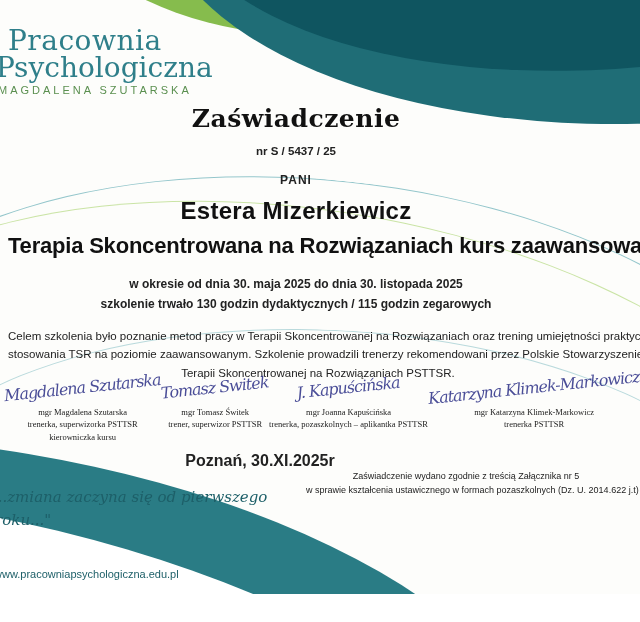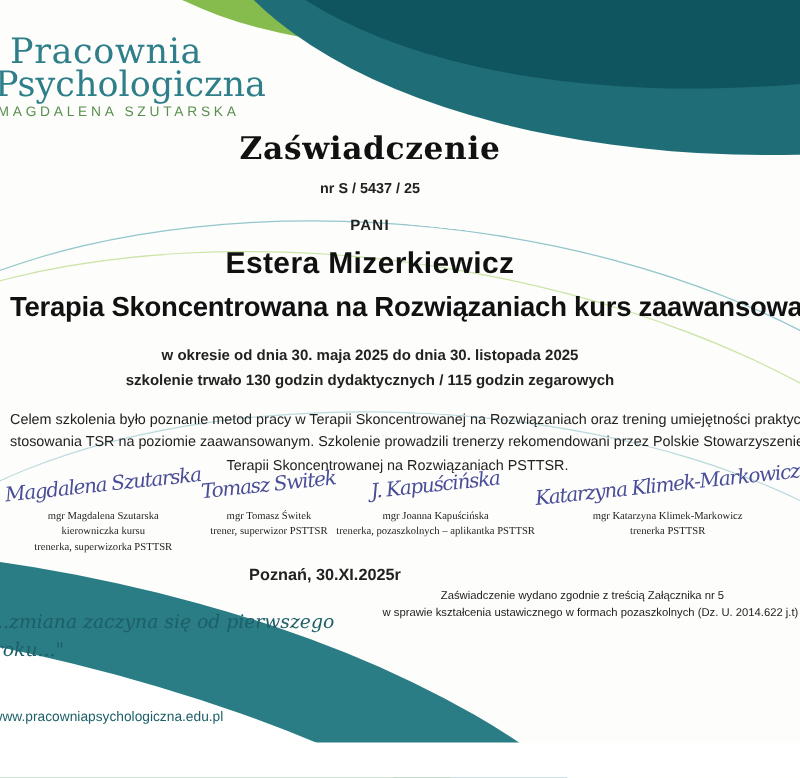--- a/index.html
+++ b/index.html
@@ -249,21 +249,21 @@
   }
   .sign-lines div { white-space: nowrap; }
 
   
   .place-date {
     position: absolute;
     left: 0;
     top: 452px;
     width: 520px;
     text-align: center;
-    font-size: 13px;
+    font-size: 16px;
     font-weight: bold;
     color: #222;
     z-index: 7;
   }
 
   
   .legal {
     position: absolute;
     right: 14px;
     top: 470px;
@@ -348,22 +348,22 @@
       <div>Terapii Skoncentrowanej na Rozwiązaniach PSTTSR.</div>
     </div>
   </div>
 
   <div class="sign-row">
 
     <div class="sign-col">
       <div class="scribble">Magdalena Szutarska</div>
       <div class="sign-lines">
         <div>mgr Magdalena Szutarska</div>
+        <div>trenerka, superwizorka PSTTSR</div>
         <div>kierowniczka kursu</div>
-        <div>trenerka, superwizorka PSTTSR</div>
       </div>
     </div>
 
     <div class="sign-col">
       <div class="scribble">Tomasz Switek</div>
       <div class="sign-lines">
         <div>mgr Tomasz Świtek</div>
         <div>trener, superwizor PSTTSR</div>
       </div>
     </div>

